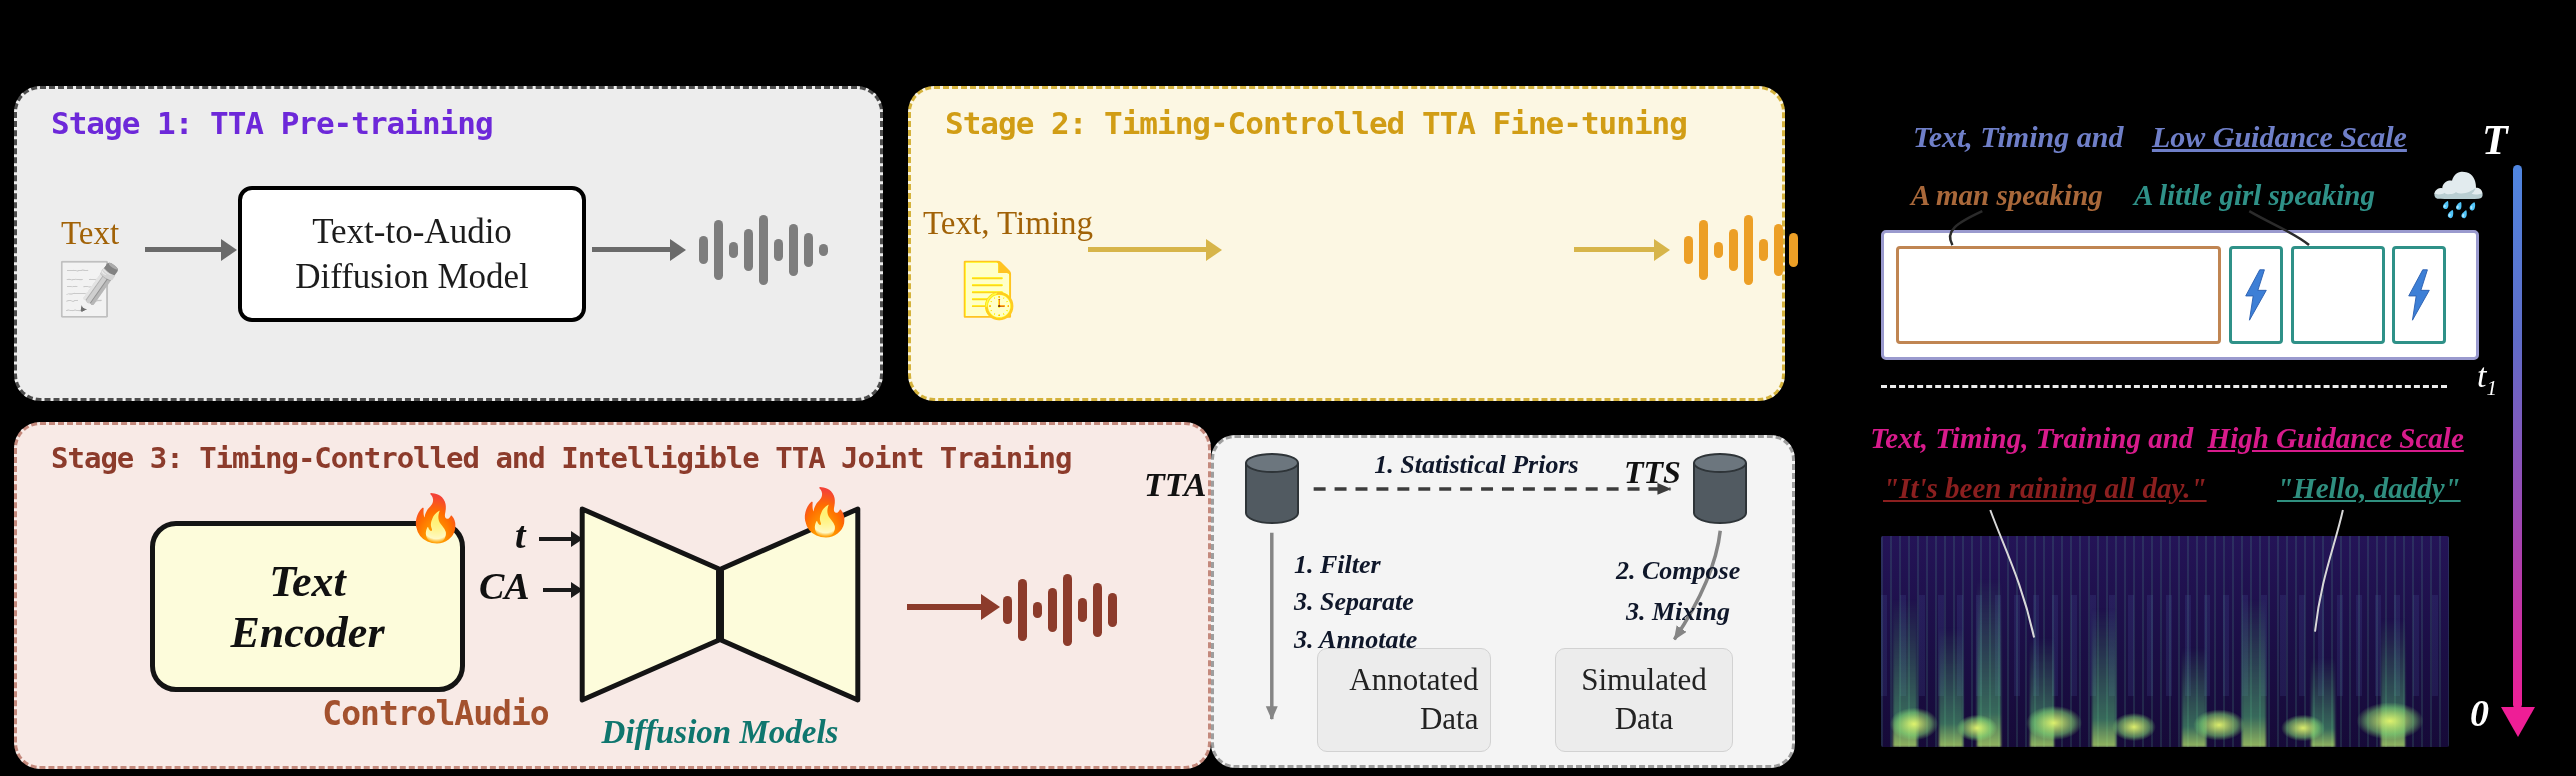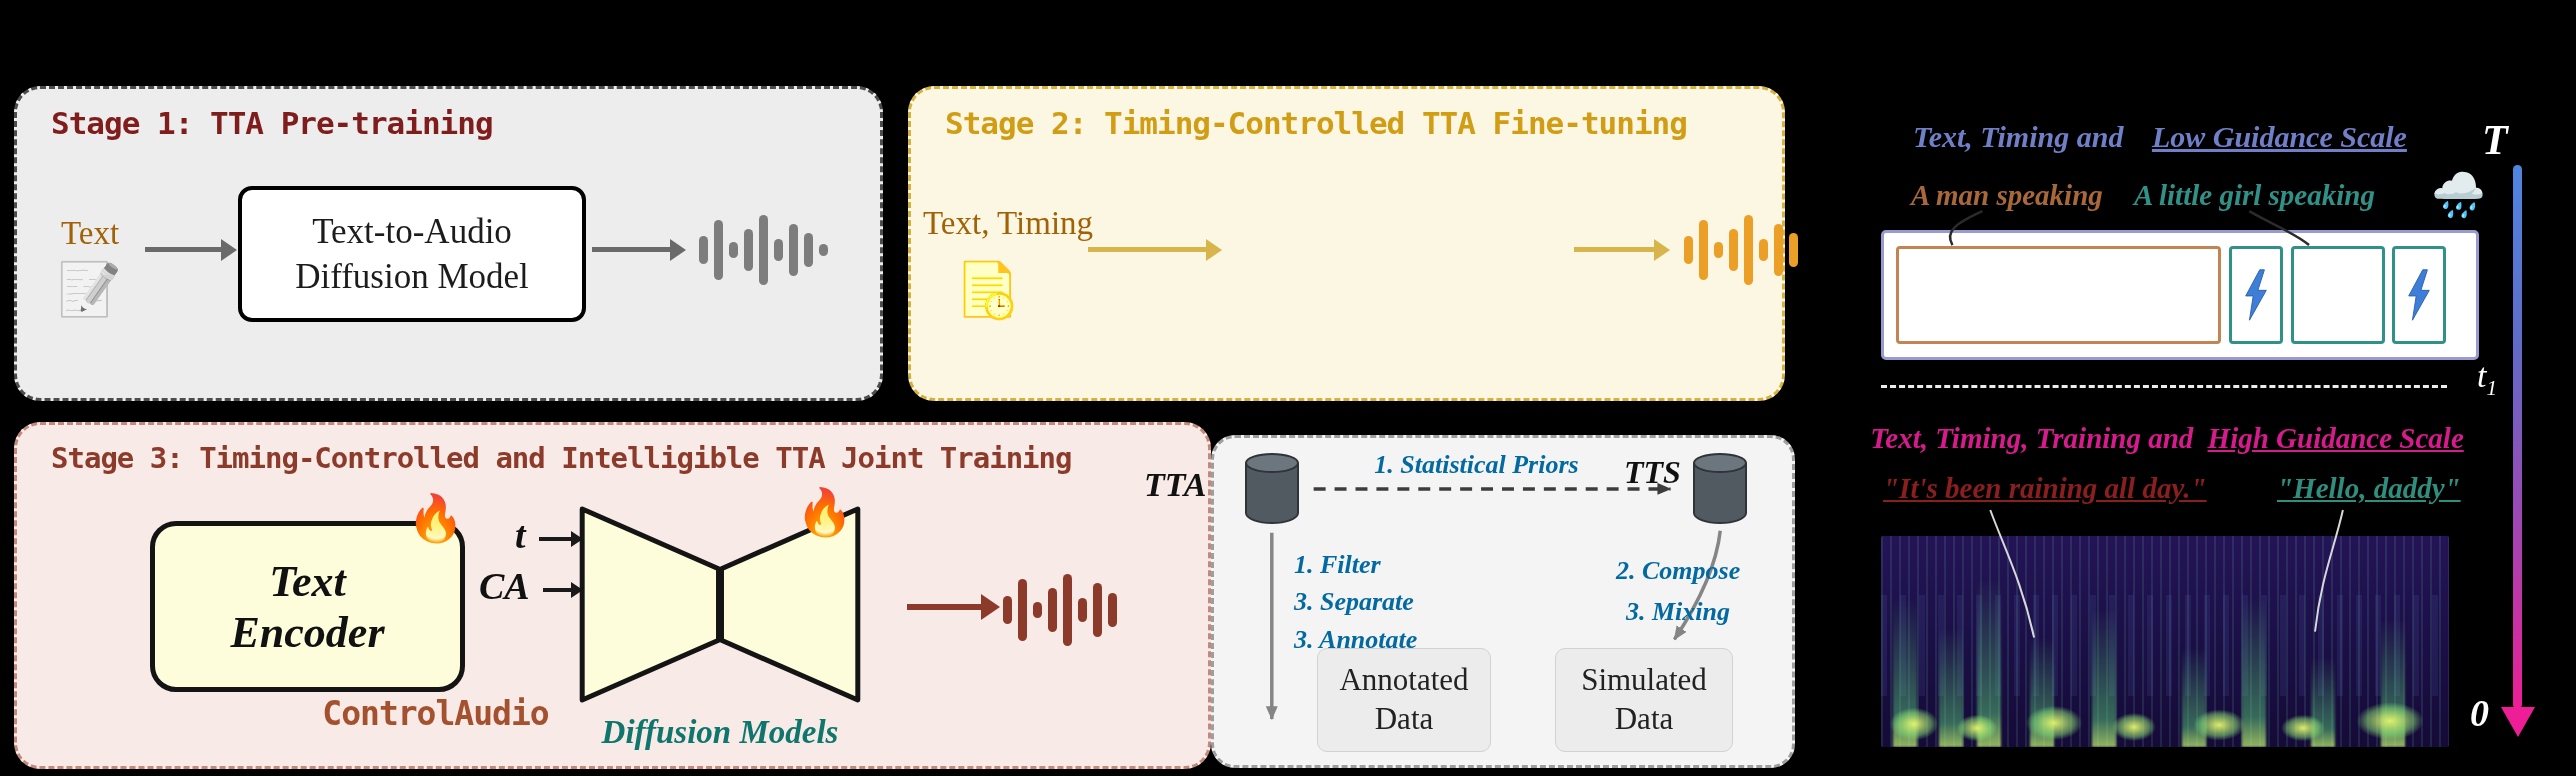--- a/index.html
+++ b/index.html
@@ -8,21 +8,21 @@
   .abs{position:absolute;}
   .bi{font-weight:bold;font-style:italic;}
   .mono{font-family:"DejaVu Sans Mono",monospace;font-weight:bold;letter-spacing:-1px;}
   .center{text-align:center;}
 
   
   .panel{position:absolute;border-radius:26px;}
   .panel .ptitle{position:absolute;left:34px;top:16px;font-family:"DejaVu Sans Mono",monospace;
                  font-weight:bold;letter-spacing:-1px;}
   #stage1{left:14px;top:86px;width:863px;height:309px;background:#ededed;border:3px dashed #4d4d4d;}
-  #stage1 .ptitle{color:#7f1d1d;font-size:31px;}
+  #stage1 .ptitle{color:#6d28d9;font-size:31px;}
   #stage2{left:908px;top:86px;width:871px;height:309px;background:#fcf7e3;border:3px dashed #d4b23c;}
   #stage2 .ptitle{color:#d19d15;font-size:31px;}
   #stage3{left:14px;top:422px;width:1191px;height:341px;background:#f8eae6;border:3px dashed #c4897c;}
   #stage3 .ptitle{color:#8c3b2b;font-size:29px;}
   #datapipe{left:1211px;top:435px;width:578px;height:327px;background:#f4f4f4;
             border:3px dashed #9e9e9e;border-radius:24px;}
 
   .inlabel{position:absolute;font-size:33px;color:#a16207;}
   .icon-emoji{position:absolute;font-size:52px;line-height:1;}
   .gray-icon{filter:grayscale(1) brightness(1.12) contrast(0.9);}
@@ -40,21 +40,21 @@
 
   .modelbox{position:absolute;display:flex;align-items:center;justify-content:center;
             text-align:center;font-size:35px;line-height:1.3;color:#1c1c1c;}
 
   .waveform{position:absolute;display:flex;align-items:center;gap:6px;}
   .waveform span{width:9px;border-radius:6px;background:var(--wc);}
 
   .databox{position:absolute;background:#ececec;border:1px solid #d2d2d2;border-radius:10px;
            display:flex;align-items:center;justify-content:center;text-align:center;
            font-size:31px;color:#222;line-height:1.25;}
-  .steplabel{position:absolute;font-size:26px;color:#0369a1;font-weight:bold;font-style:italic;}
+  .steplabel{position:absolute;font-size:26px;color:#0f172a;font-weight:bold;font-style:italic;}
 
   
   .seg{position:absolute;background:#fff;border-radius:4px;}
   .tealbox{border:3px solid #2f9188;display:flex;align-items:center;justify-content:center;}
   .grad-bar{position:absolute;left:2513px;top:165px;width:9px;height:544px;border-radius:5px;
     background:linear-gradient(180deg,#4f86e0 0%,#5f6cc8 32%,#9c49b4 64%,#ee1e96 100%);}
   .grad-head{position:absolute;left:2501px;top:707px;width:0;height:0;
     border-left:17px solid transparent;border-right:17px solid transparent;
     border-top:30px solid #ee1e96;}
   .dashline{position:absolute;left:1881px;top:385px;width:566px;border-top:3px dashed #ececec;}
@@ -186,21 +186,21 @@
     <div class="abs bi" style="left:410px;top:16px;font-size:32px;color:#111;">TTS</div>
 
     <div class="steplabel" style="left:80px;top:112px;">1. Filter</div>
     <div class="steplabel" style="left:80px;top:149px;">3. Separate</div>
     <div class="steplabel" style="left:80px;top:187px;">3. Annotate</div>
 
     <div class="steplabel" style="left:402px;top:118px;">2. Compose</div>
     <div class="steplabel" style="left:412px;top:159px;">3. Mixing</div>
 
     <div class="databox" style="left:103px;top:210px;width:172px;height:102px;">
-      <span style="width:149px;">Annotated Data</span>
+      <span style="width:149px;text-align:right;">Annotated Data</span>
     </div>
     <div class="databox" style="left:341px;top:210px;width:176px;height:102px;">
       <span style="width:144px;">Simulated Data</span>
     </div>
   </section>
 
   <div class="abs bi center" style="left:1871px;top:120px;width:578px;font-size:30px;color:#6f7fc8;">
     <span>Text, Timing and</span>
     <span style="text-decoration:underline;margin-left:21px;">Low Guidance Scale</span>
   </div>

